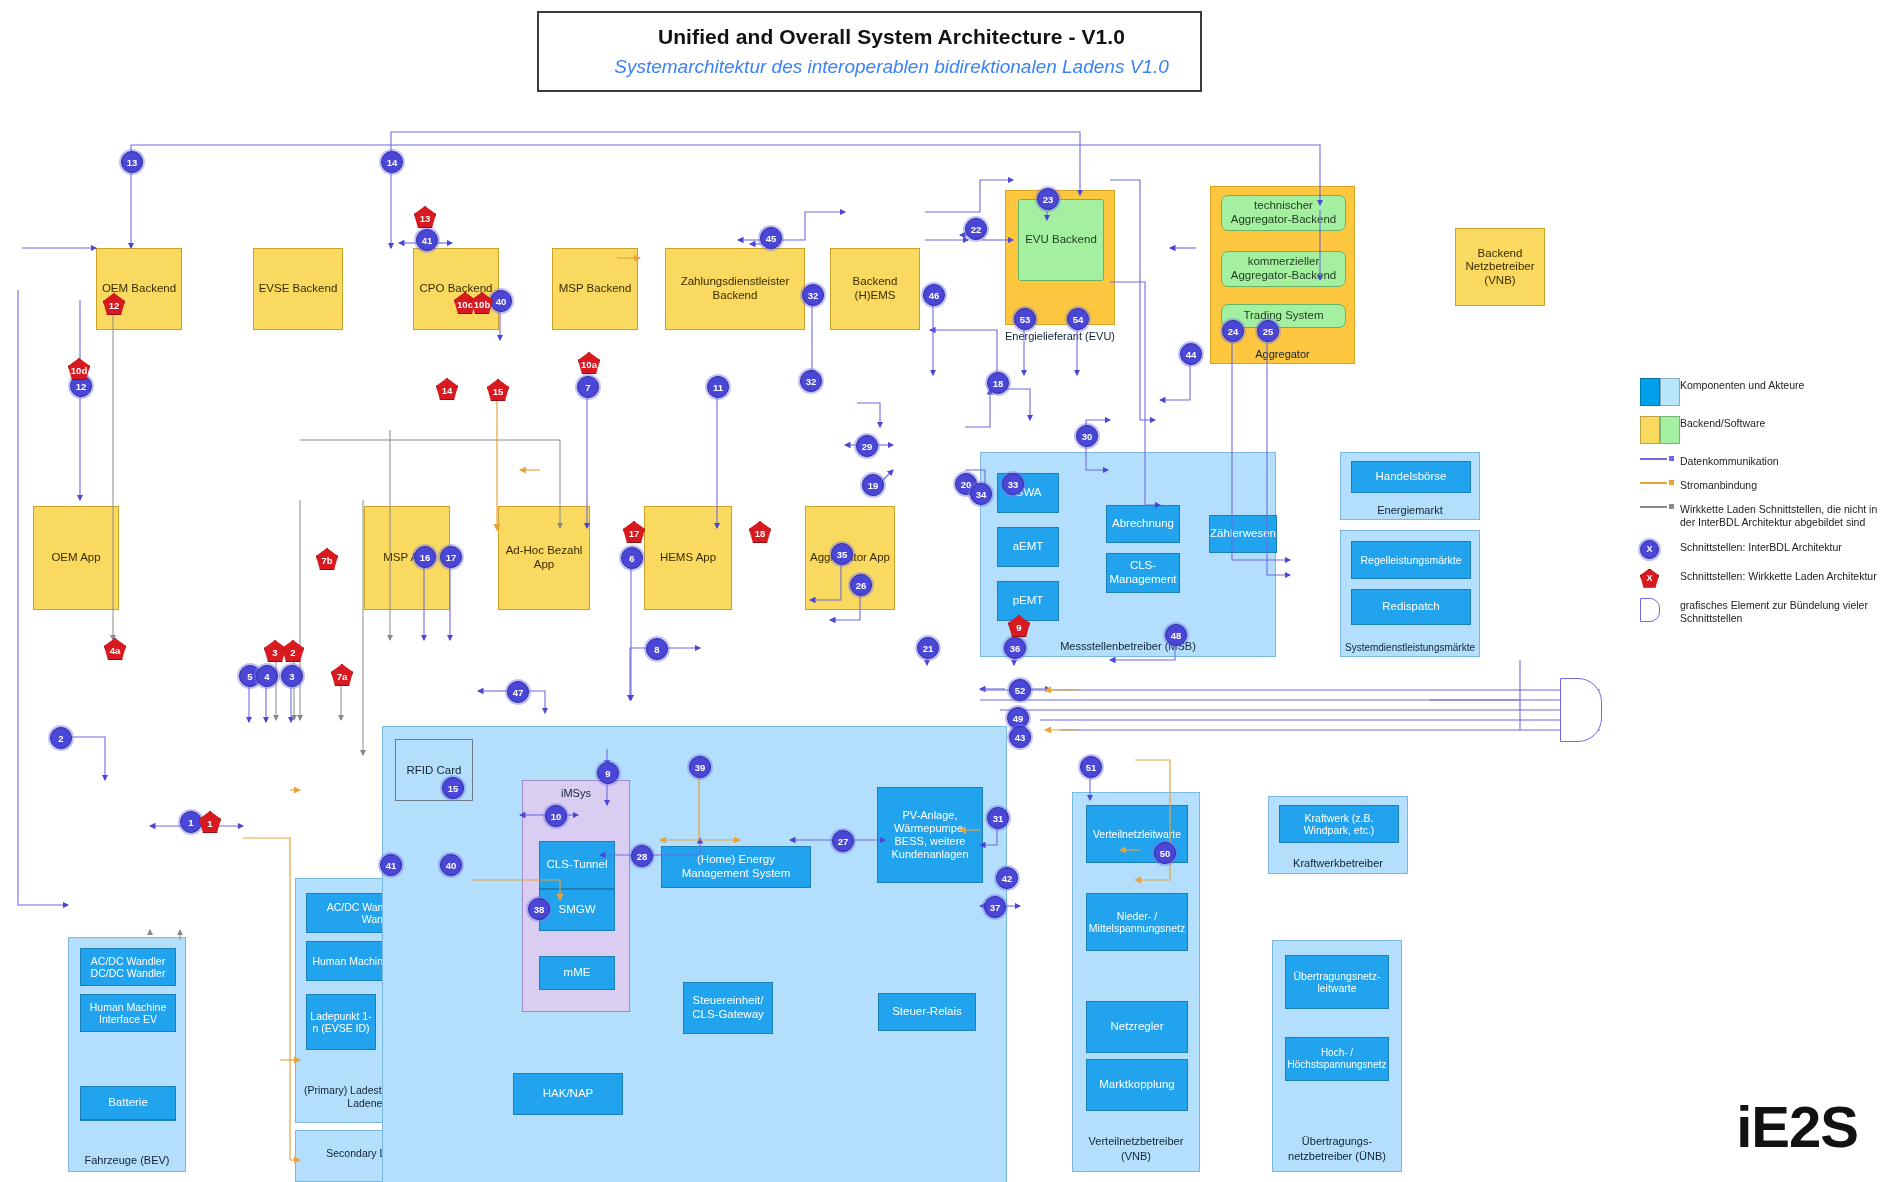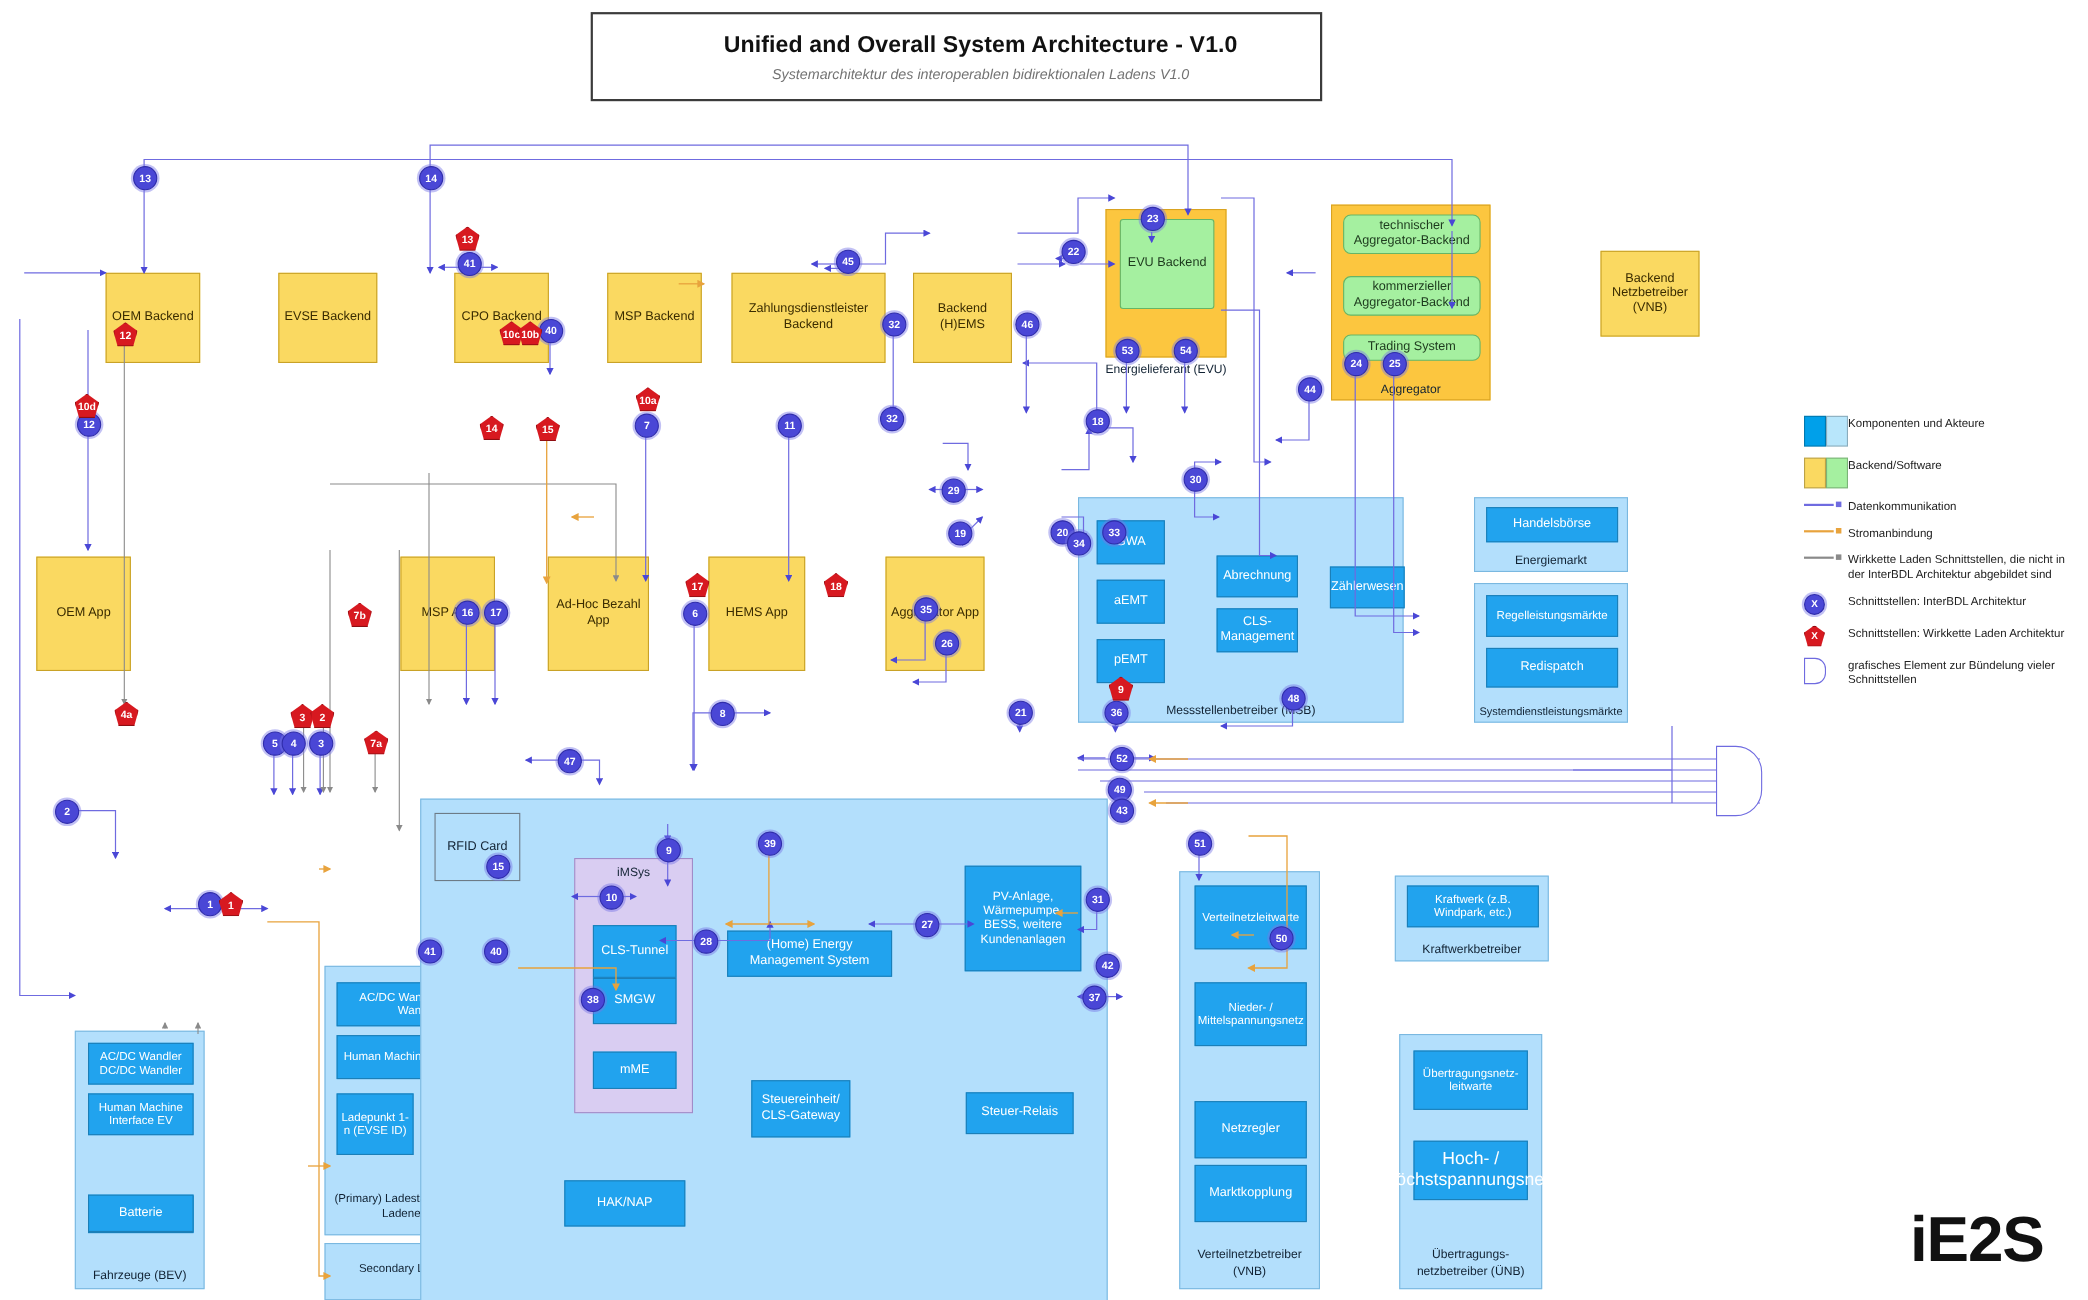--- a/index.html
+++ b/index.html
@@ -5,21 +5,21 @@
 <style>
   html,body{margin:0;padding:0;background:#ffffff;}
   body{font-family:"Liberation Sans","DejaVu Sans",sans-serif;}
   #canvas{position:relative;width:1898px;height:1182px;overflow:hidden;background:#fff;}
   .abs{position:absolute;box-sizing:border-box;}
 
   
   #title-box{left:537px;top:11px;width:665px;height:81px;border:2px solid #3b3b3b;background:#fff;
     display:flex;flex-direction:column;align-items:center;justify-content:center;gap:7px;z-index:40;padding-left:44px;}
   #title-main{font-size:21px;font-weight:bold;color:#111;letter-spacing:.1px;}
-  #title-sub{font-size:13px;font-style:italic;color:#737373;}
+  #title-sub{font-size:19px;font-style:italic;color:#3b82f6;}
 
   
   .node{display:flex;align-items:center;justify-content:center;text-align:center;line-height:1.18;}
   .yellow{background:#fad961;border:1px solid #c9a227;color:#3a2c00;font-size:11.5px;}
   .yellow-grp{background:#fcc63f;border:1px solid #d9a321;}
   .green{background:#a5f0a0;border:1px solid #66b566;color:#1d3a1d;font-size:11.5px;border-radius:7px;}
   .lightblue{background:#b3dffc;border:1px solid #7ab8e0;color:#123;font-size:11.5px;}
   .blue{background:#21a3ee;border:1px solid #1b7fb8;color:#ffffff;font-size:11.5px;}
   .purplebox{background:#d9cdf2;border:1px solid #a08cc8;color:#222;font-size:11.5px;}
   .grp-label{position:absolute;left:0;right:0;text-align:center;font-size:11px;color:#123;}
@@ -402,21 +402,21 @@
     <div class="abs node blue" style="left:10px;top:8px;width:120px;height:38px;padding:0 2px;font-size:10.5px;">
         <span>Kraftwerk (z.B. Windpark, etc.)</span>
       </div>
     <div class="grp-label" style="bottom:4px;">Kraftwerkbetreiber</div>
   </div>
 
   <div class="abs lightblue" style="left:1272px;top:940px;width:130px;height:232px;">
     <div class="abs node blue" style="left:12px;top:14px;width:104px;height:54px;padding:0 2px;font-size:10.5px;">
         <span>Übertragungsnetz-leitwarte</span>
       </div>
-    <div class="abs node blue" style="left:12px;top:96px;width:104px;height:54px;padding:0 2px;font-size:16px;">
+    <div class="abs node blue" style="left:12px;top:96px;width:104px;height:44px;padding:0 2px;font-size:10px;">
         <span>Hoch- / Höchstspannungsnetz</span>
       </div>
     <div class="grp-label" style="bottom:8px;line-height:1.3;">Übertragungs-netzbetreiber (ÜNB)</div>
   </div>
 
   <div class="abs" style="left:1560px;top:678px;width:42px;height:64px;border:1.6px solid #6f6be0;border-radius:0 24px 24px 0;background:#fff;z-index:20;"></div>
 
   <div id="markers">
       <div class="mark blue-c" style="left: 121px; top: 151px;">
         <span>13</span>

